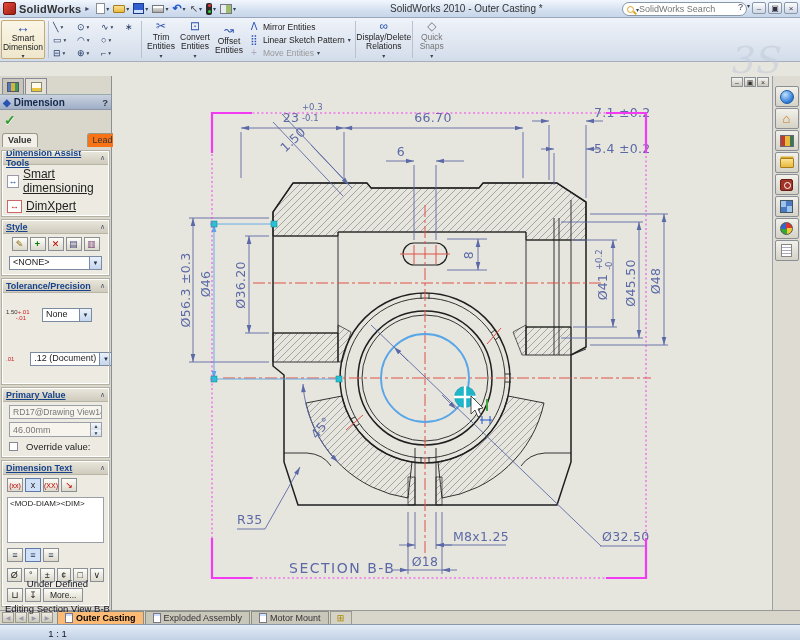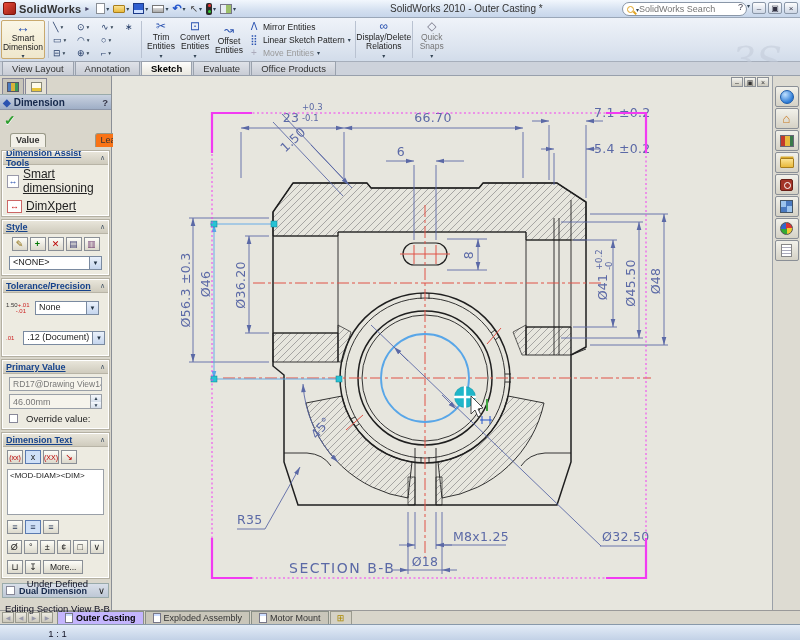--- a/index.html
+++ b/index.html
@@ -69,41 +69,41 @@
   .pmtab { width:22px; height:16px; border:1px solid #889; border-bottom:none; background:#C8C5BA; display:flex; align-items:center; justify-content:center; }
   .pmtab.active { background:#E4E1D6; }
   .ticon1 { width:12px; height:10px; background:linear-gradient(90deg,#4a7ac0 33%,#d8b23a 33% 66%,#3a9a5a 66%); border:1px solid #556; }
   .ticon2 { width:11px; height:10px; background:#fffbe8; border:1px solid #887; box-shadow:inset 0 -3px 0 #E8C53A; }
   .pmheader { height:15px; background:linear-gradient(#C9D2E0,#9FAEC6); display:flex; align-items:center; padding:0 3px; border-bottom:1px solid #8a94a8; }
   .pmheader .dicon { color:#2a52b0; font-size:10px; margin-right:3px; font-weight:bold; }
   .pmheader .ptitle { font-weight:bold; color:#15284B; font-size:10px; flex:1; }
   .pmheader .phelp { color:#334; font-weight:bold; }
   .pmcheck { height:20px; display:flex; align-items:center; padding:2px 4px; }
   .greencheck { color:#2F9E2F; font-size:14px; font-weight:bold; text-shadow:0 1px 0 #fff; }
-  .valtabs { display:flex; padding:3px 10px 0; height:17px;gap:48px; }
+  .valtabs { display:flex; padding:3px 2px 0; height:17px;gap:48px; }
   .vtab { padding:1px 5px; font-size:9px; border:1px solid #998; border-bottom:none; border-radius:3px 3px 0 0; background:#f97316; color:#333; margin-right:1px; }
   .vtab.active { background:#F2F0E8; font-weight:bold; }
   .sect { margin:4px 2px 0; background:#EDEBE1; border:1px solid #FFF; outline:1px solid #B4B0A2; }
   .shead { height:13px; background:linear-gradient(#E8E5DA,#CFCBBD); display:flex; align-items:center; padding:0 3px; border-bottom:1px solid #b8b4a6; }
   .shead .stitle { flex:1; font-size:9px; font-weight:bold; color:#15428B; text-decoration:underline; }
   .shead .chev { font-size:7px; color:#456; }
   .srow { display:flex; align-items:center; gap:4px; padding:2px 4px; }
   .aicon { width:15px; height:13px; border:1px solid #99a; background:#fff; display:flex; align-items:center; justify-content:center; font-size:9px; color:#2a52b0; }
   .aicon.red { color:#c22; border-color:#c66; }
   .albl { font-size:12px; color:#222;text-decoration:underline; }
   .btnrow { display:flex; gap:2px; padding:3px 4px; justify-content:center; }
   .sbtn { width:16px; height:14px; border:1px solid #8a8f96; background:linear-gradient(#FDFDF8,#DCD9CC); font-size:9px; display:flex; align-items:center; justify-content:center; }
   .sbtn.pressed { background:#CFE0F7; border-color:#5A7AB0; }
   .selectbox { margin:2px 6px 4px; height:14px; background:#fff; border:1px solid #7a8aa0; display:flex; align-items:flex-start; }
   .selectbox .sval { flex:1; padding:0 3px; font-size:9px; color:#222; white-space:nowrap; overflow:hidden; }
   .selectbox .sarrow { width:12px; height:100%; background:linear-gradient(#EAF1FB,#C6D6EE); border-left:1px solid #7a8aa0; font-size:6px; text-align:center; line-height:13px; color:#234; }
   .tolrow { display:flex; align-items:center; gap:3px; padding:2px 3px; }
   .tolicon { width:20px; font-size:6px; line-height:6px; color:#333; text-align:right; }
   .tolicon .redt { color:#c22; }
-  .tolrow .selectbox { flex:1; margin:6px; }
+  .tolrow .selectbox { flex:1; margin:13px; }
   .field { margin:3px 6px; height:14px; background:#F6F4EC; border:1px solid #9aa0a8; color:#777; font-size:8.5px; display:flex; align-items:center; padding:0 3px; white-space:nowrap; overflow:hidden; }
   .spinner { margin:0 6px 3px; height:15px; background:#F6F4EC; border:1px solid #9aa0a8; display:flex; }
   .spinner .sval { flex:1; padding:0 3px; font-size:9px; color:#777; line-height:14px; }
   .spincol { width:11px; border-left:1px solid #9aa0a8; display:flex; flex-direction:column; }
   .spincol div { flex:1; font-size:5px; text-align:center; line-height:6px; color:#345; background:linear-gradient(#f5f8fc,#d5deea); }
   .chkrow { display:flex; align-items:center; gap:8px; padding:1px 6px 4px; }
   .chk { width:9px; height:9px; background:#fff; border:1px solid #889; }
   .txtarea { margin:2px 4px; height:46px; background:#fff; border:1px solid #9aa0a8; font-size:8px; color:#222; padding:1px 2px; }
   .morebtn { height:14px; border:1px solid #8a8f96; background:linear-gradient(#FDFDF8,#DCD9CC); font-size:8.5px; padding:0 6px; display:flex; align-items:center; }
   .dualhead { margin:5px 2px 0; height:15px; background:linear-gradient(#D9DFE9,#BEC8D6); border:1px solid #9aa; display:flex; align-items:center; gap:4px; padding:0 3px; }
@@ -126,21 +126,21 @@
   .tp-search:after { content:""; position:absolute; left:3px; top:2px; width:5px; height:5px; border:1.5px solid #fff; border-radius:50%; }
   .tp-palette { width:13px; height:13px; border:1px solid #456; background:conic-gradient(#4A7AC0 25%,#9CC4EE 0 50%,#4A7AC0 0 75%,#9CC4EE 0); }
   .tp-appear { width:13px; height:13px; border-radius:50%; border:1px solid #555; background:conic-gradient(#D33 0 25%,#EC3 25% 50%,#3A3 50% 75%,#36C 75%); }
   .tp-props { width:11px; height:13px; background:#fff; border:1px solid #888; background-image:repeating-linear-gradient(#fff 0 2px,#aab 2px 3px); }
 
   
   #sheetbar { position:absolute; left:0; top:610px; width:800px; height:14px; background:#D8D5CA; border-top:1px solid #999; display:flex; align-items:stretch; padding-left:2px; }
   .nav { display:flex; align-items:center; gap:1px; margin-right:4px; }
   .navb { width:12px; height:11px; background:linear-gradient(#EDEBE2,#CBC8BC); border:1px solid #9a9a8e; color:#99a; font-size:6px; text-align:center; line-height:10px; }
   .stab { display:flex; align-items:center; gap:3px; padding:0 7px; border:1px solid #8a8f86; border-bottom:none; background:#C9C6BA; font-size:9px; color:#333; margin-right:1px; }
-  .stab.active { background:#c4b5fd; font-weight:bold; color:#000; }
+  .stab.active { background:#fdba74; font-weight:bold; color:#000; }
   .sheeticon { width:8px; height:10px; background:#fff; border:1px solid #778; box-shadow:inset 0 2px 0 #cdf; }
   .addtab { width:22px; display:flex; align-items:center; justify-content:center; background:#D5D2C6; border:1px solid #9a9a8e; border-bottom:none; color:#a80; font-size:9px; }
 
   
   #statusbar { position:absolute; left:0; top:624px; width:800px; height:16px; background:linear-gradient(#E3ECF7,#C2D1E6); border-top:1px solid #8899AA; display:flex; align-items:center; padding:0 5px; font-size:9.5px; color:#112; }
   #statusbar .hint { flex:1; }
   .sright { display:flex; align-items:center; gap:14px; margin-right:4px;flex-direction:column; }
   .qicon { width:12px; height:11px; background:#fff; border:1px solid #789; color:#2255cc; font-weight:bold; font-size:9px; text-align:center; line-height:10px; }
   .yicon { width:12px; height:9px; background:linear-gradient(#F5D95A,#D9A92C); border:1px solid #A87E1C; border-radius:2px; }
 
@@ -294,27 +294,20 @@
     </div>
     <div class="cmsep"></div>
     <div class="midbtn">
       <span class="bicon" style="color:#778">◇</span>
       <span class="blabel" style="color:#777">Quick Snaps</span>
         <span class="dd">▾</span>
     </div>
     <div id="watermark">3S</div>
   </div>
 
-  <div id="tabrow">
-    <span class="rtab">View Layout</span>
-    <span class="rtab">Annotation</span>
-    <span class="rtab active">Sketch</span>
-    <span class="rtab">Evaluate</span>
-    <span class="rtab">Office Products</span>
-  </div>
 
   <div id="main">
 
     <div id="pm">
       <div class="pmtabs">
         <div class="pmtab">
             <span class="ticon1"></span>
           </div>
         <div class="pmtab active">
             <span class="ticon2"></span>

